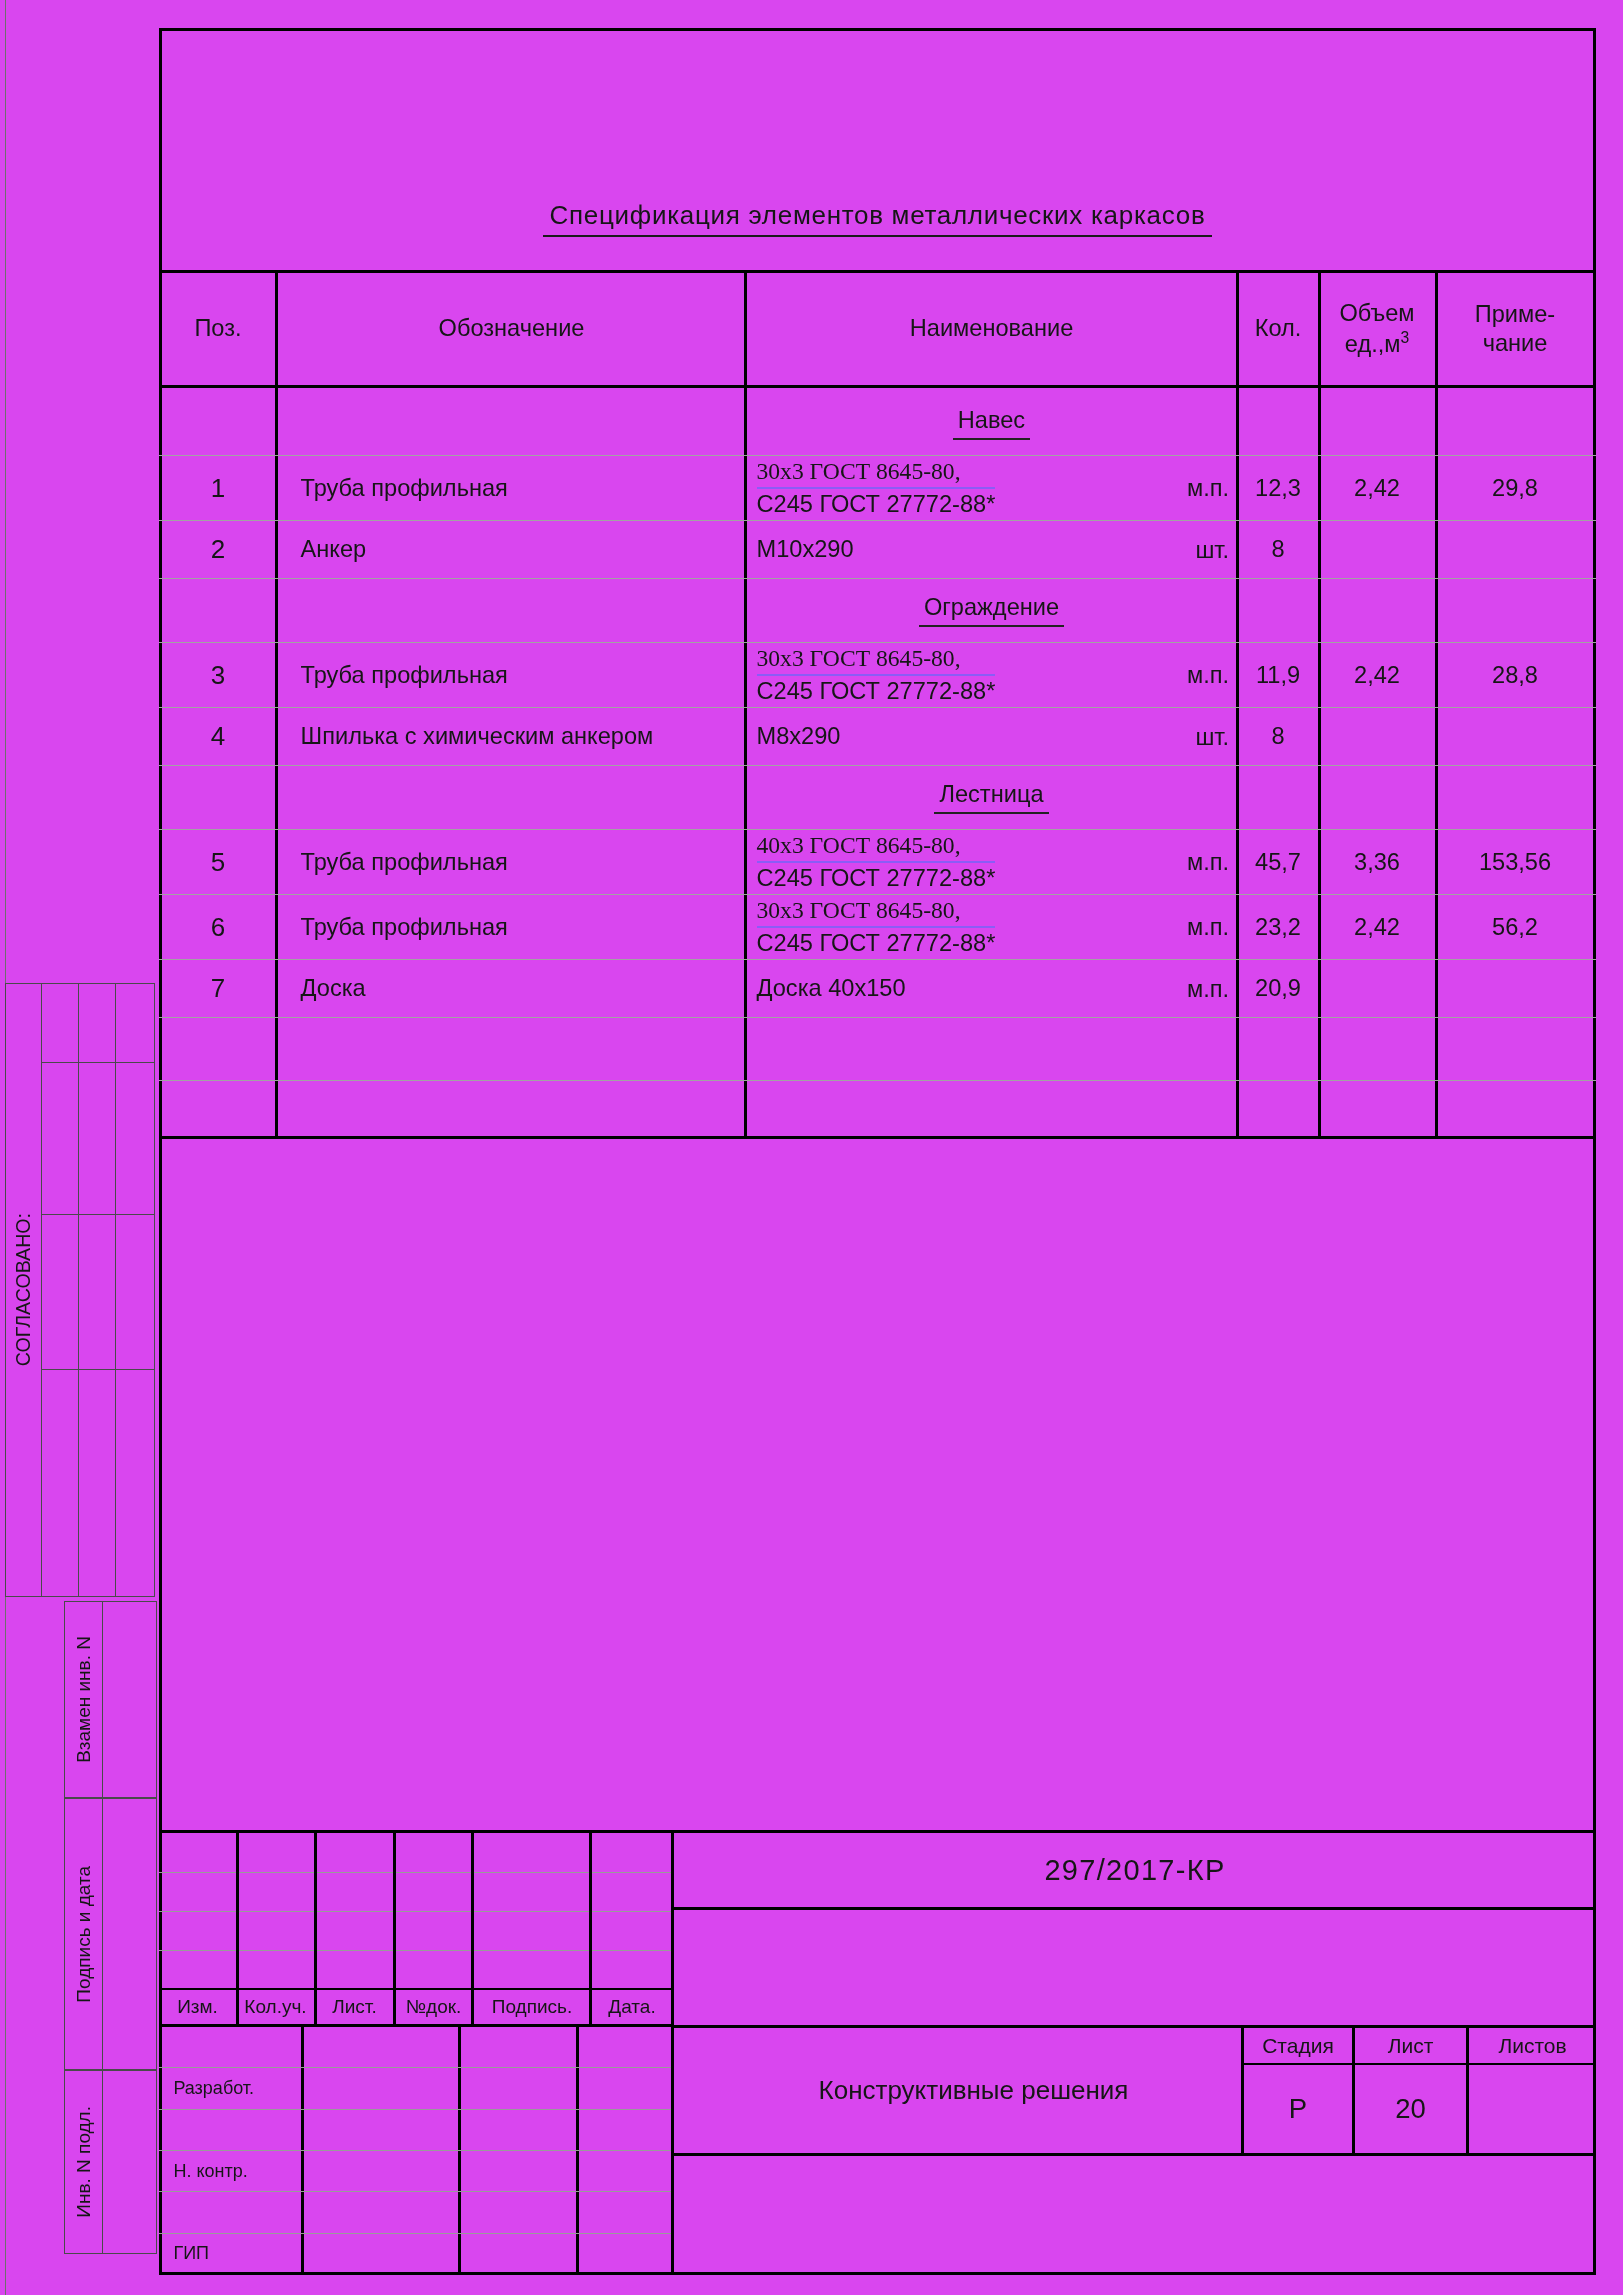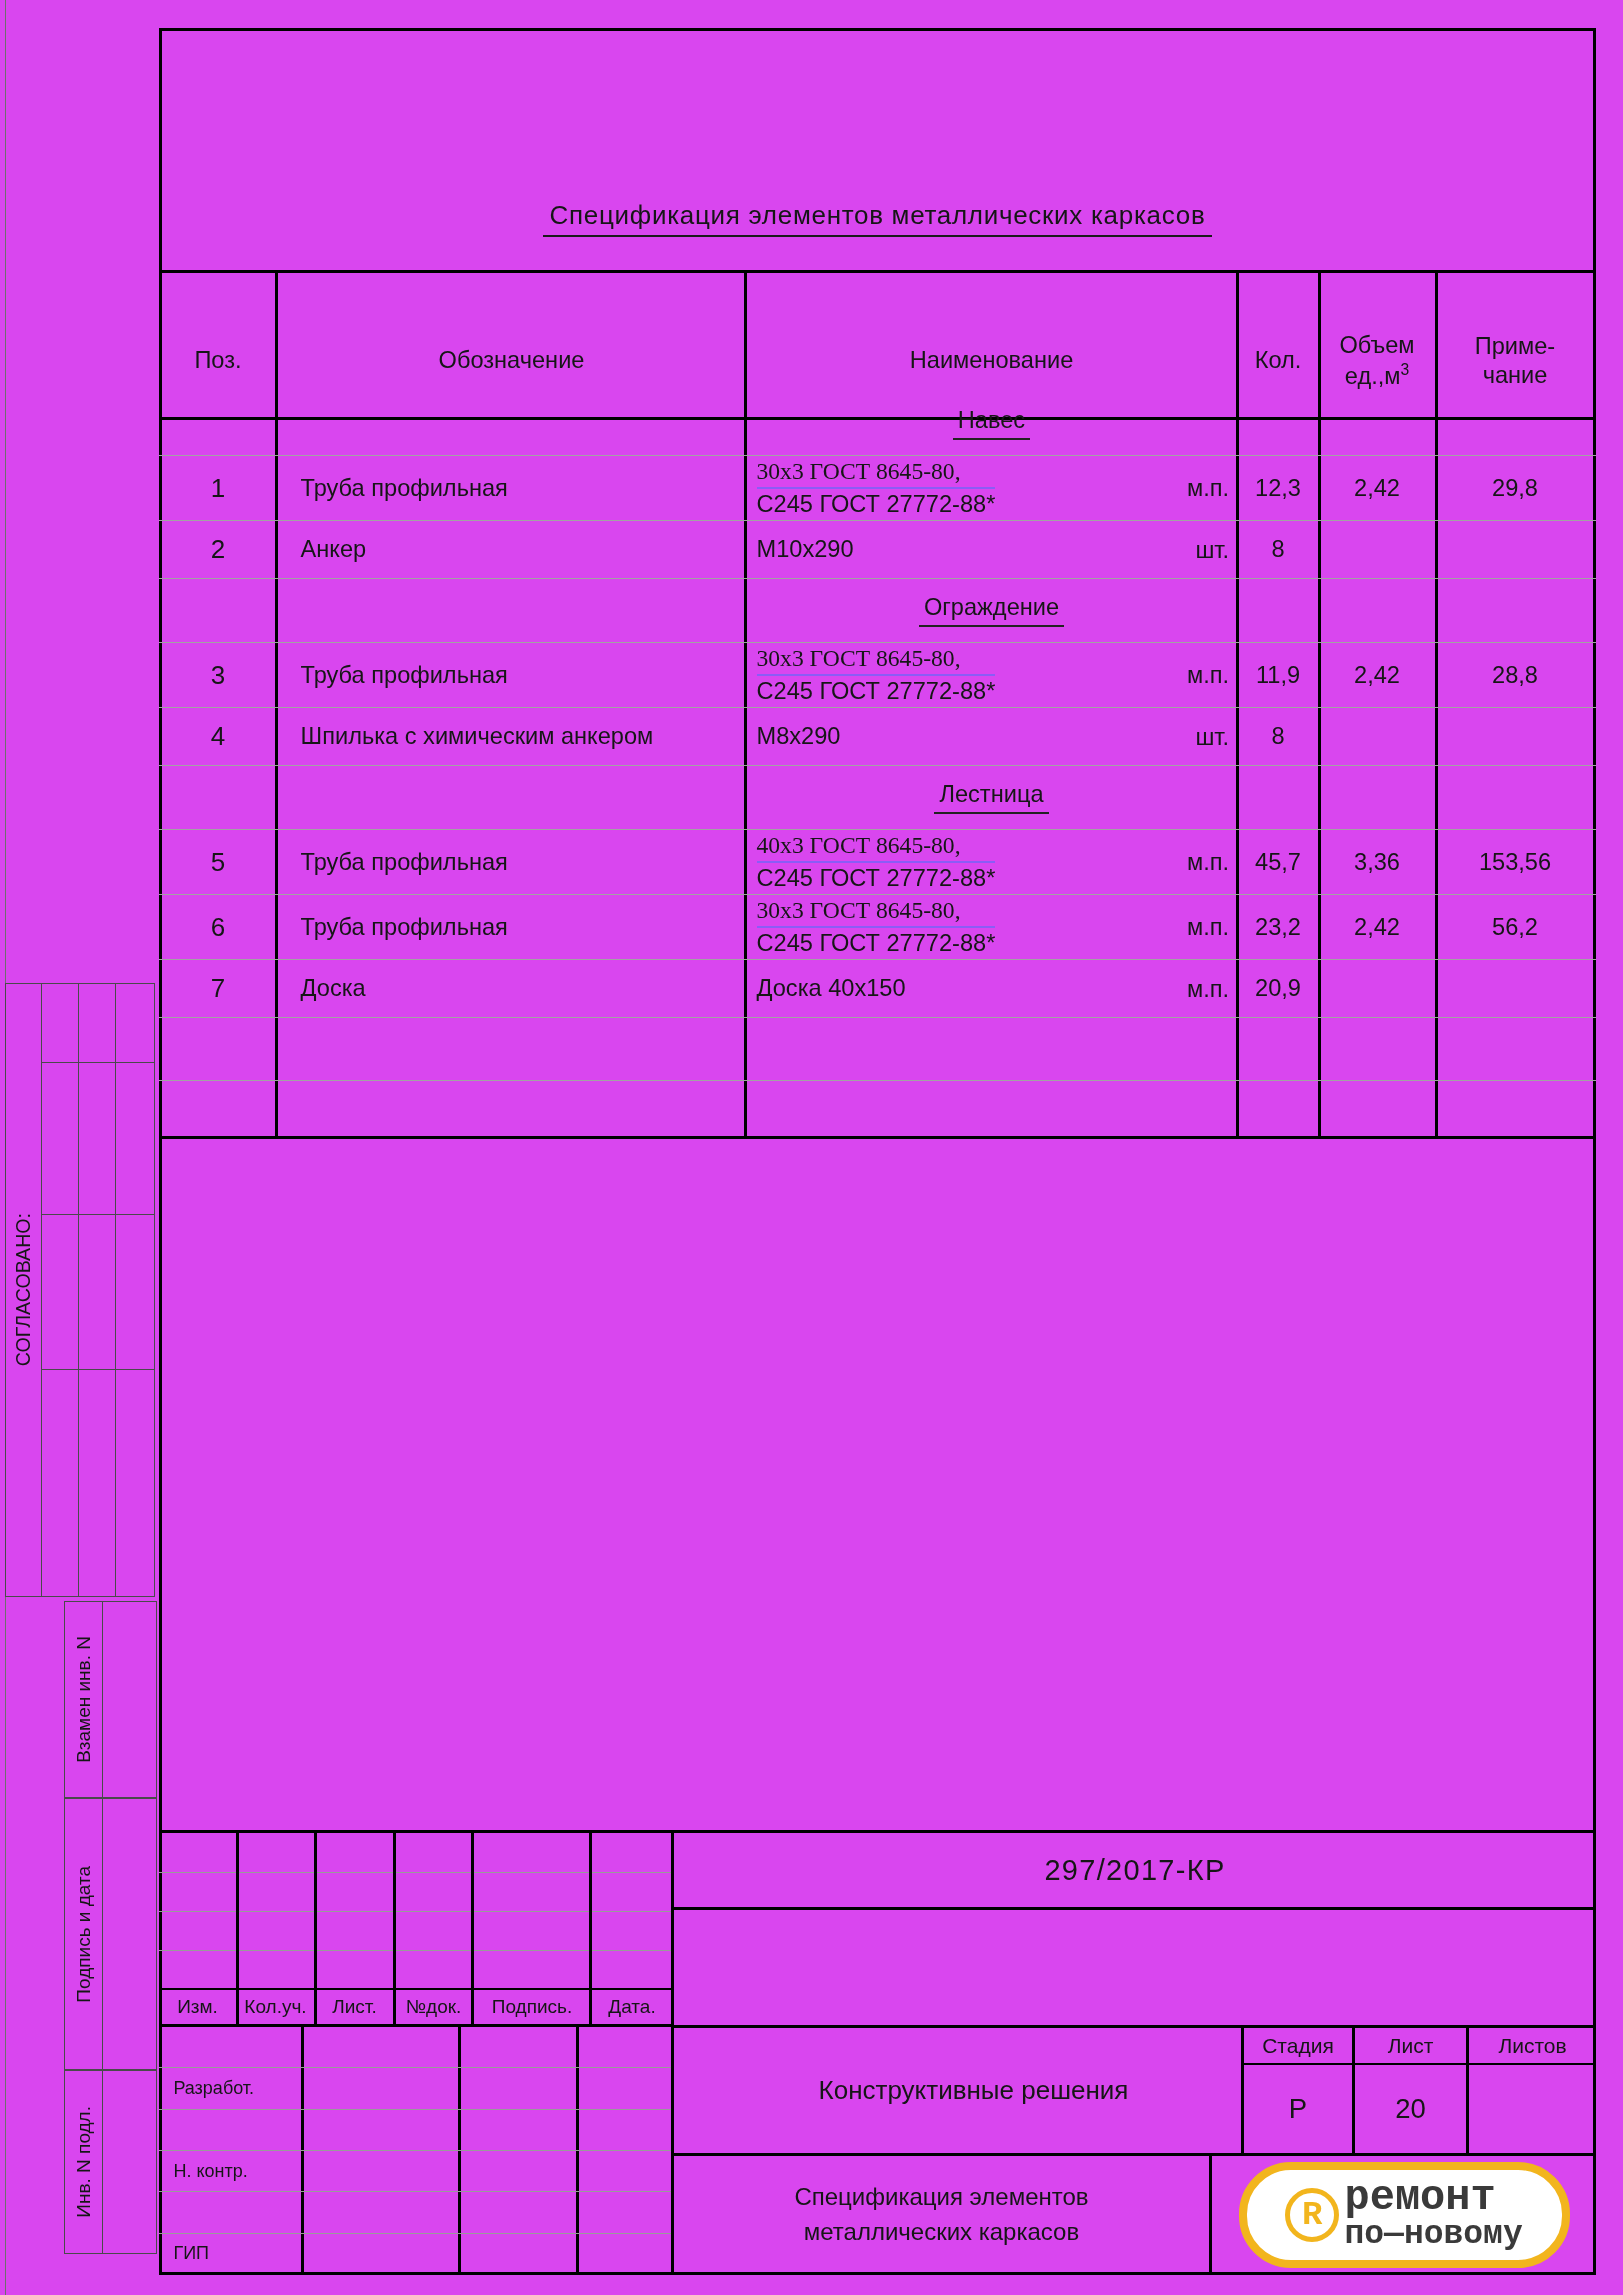--- a/index.html
+++ b/index.html
@@ -18,21 +18,21 @@
                font-size:26px;letter-spacing:0.7px;}
   .sheet-title span{border-bottom:2px solid #1a1a1a;padding:0 6.5px 4.6px 6.5px;}
 
   
   .spec{position:absolute;left:159px;top:270px;width:1437px;height:869px;box-sizing:border-box;
         border-top:3.9px solid #000;border-bottom:3.9px solid #000;}
   .spec .vline{position:absolute;top:0;bottom:0;width:3.3px;background:#000;}
   .spec-head{position:absolute;top:0;left:0;width:100%;height:115px;box-sizing:border-box;
              border-bottom:3.9px solid #000;display:grid;
              grid-template-columns:118px 469px 491px 82px 116px 160px;
-             align-items:center;text-align:center;font-size:23.6px;line-height:1.25;margin-top:32px;}
+             align-items:center;text-align:center;font-size:23.6px;line-height:1.25;}
   .spec-body{position:absolute;top:119px;left:0;width:100%;bottom:4px;display:flex;flex-direction:column;overflow:hidden;}
   .srow{display:grid;grid-template-columns:118px 469px 491px 82px 116px 160px;
         box-sizing:border-box;border-bottom:1.3px solid #a3a3a3;flex:0 0 auto;}
   .srow:last-child{border-bottom:none;}
   .c-pos{display:flex;align-items:center;justify-content:center;font-size:26px;}
   .c-desig{display:flex;align-items:center;padding-left:23.6px;font-size:23.6px;line-height:1.12;}
   .c-desig .wrap{max-width:366px;}
   .c-name{position:relative;display:flex;align-items:center;padding-left:10.5px;font-size:23.6px;}
   .frac .top{border-bottom:2px solid #8b5cf6;padding:0 7.9px 2px 0;font-family:Liberation Serif, serif;}
   .frac .bot{padding-top:2px;}
@@ -366,31 +366,16 @@
           <div class="st-c st-2">Лист</div>
           <div class="st-c st-3">Листов</div>
         </div>
         <div class="stage-vals">
           <div class="st-c st-1">Р</div>
           <div class="st-c st-2">20</div>
           <div class="st-c st-3"></div>
         </div>
       </div>
     </div>
-    <div class="tb-bottom">
-      <div class="tb-sheettitle">
-        <span>Спецификация элементов</span>
-        <span>металлических каркасов</span>
-      </div>
-      <div class="tb-logocell">
-        <div class="logo">
-          <div class="logo-reg">R</div>
-          <div class="logo-text">
-            <span class="logo-l1">ремонт</span>
-            <span class="logo-l2">по—новому</span>
-          </div>
-        </div>
-      </div>
-    </div>
   </div>
 
 </div>
 
 
 </body></html>

